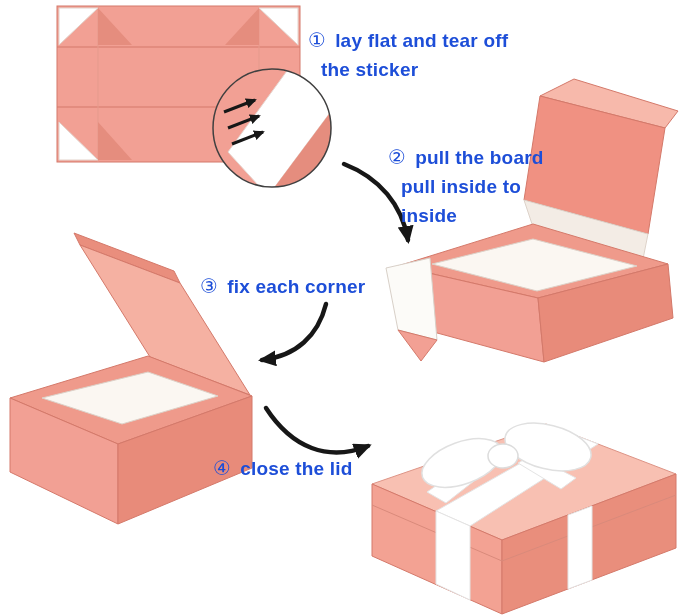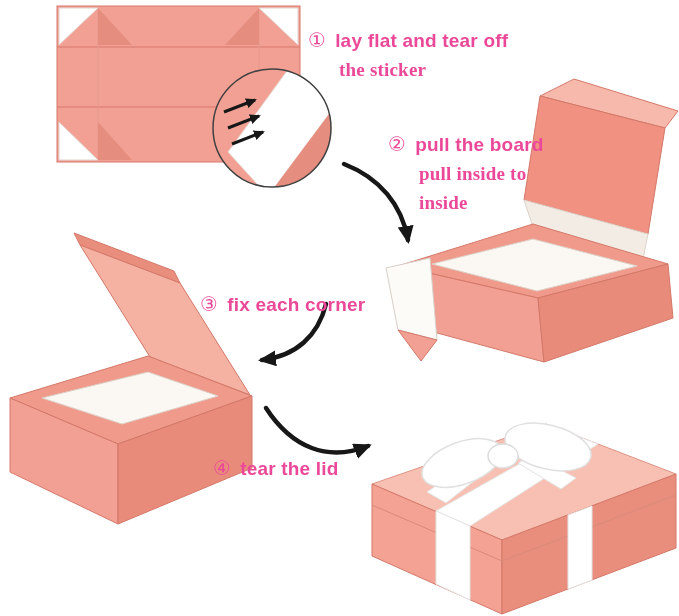--- a/index.html
+++ b/index.html
@@ -1,23 +1,23 @@
 <!DOCTYPE html>
 <html><head>
 <meta charset="utf-8">
 <style>
   html,body{margin:0;padding:0;background:#ffffff;}
   .canvas{
     position:relative;width:679px;height:616px;background:#ffffff;overflow:hidden;
     font-family:"Liberation Sans",sans-serif;
   }
   .gfx{position:absolute;left:0;top:0;z-index:1;}
-  .step{position:absolute;z-index:2;color:#ec4899;font-weight:600;font-size:19px;letter-spacing:.2px;}
+  .step{position:absolute;z-index:2;color:#1d4ed8;font-weight:600;font-size:19px;letter-spacing:.2px;}
   .step-line{white-space:nowrap;line-height:29px;}
-  .indent{margin-left:31px;font-family:Liberation Serif, serif;}
+  .indent{margin-left:13px;}
   .step-num{font-family:"DejaVu Sans",sans-serif;font-size:20px;font-weight:500;margin-right:9px;}
 </style>
 </head>
 <body>
 
 <div class="canvas">
 
   <svg class="gfx" width="679" height="616" viewBox="0 0 679 616">
     <defs>
       <marker id="ah" markerUnits="userSpaceOnUse" markerWidth="22" markerHeight="20" refX="14" refY="8" orient="auto">
@@ -103,33 +103,33 @@
     </g>
   </svg>
 
   <div class="step" style="left:308px;top:26px">
     <div class="step-line">
       <span class="step-num">①</span><span>lay flat and tear off</span>
     </div>
     <div class="step-line indent"><span>the sticker</span></div>
   </div>
 
-  <div class="step" style="left:388px;top:130px">
+  <div class="step" style="left:388px;top:143px">
     <div class="step-line">
       <span class="step-num">②</span><span>pull the board</span>
     </div>
     <div class="step-line indent"><span>pull inside to</span></div>
     <div class="step-line indent"><span>inside</span></div>
   </div>
 
-  <div class="step" style="left:200px;top:290px">
+  <div class="step" style="left:200px;top:272px">
     <div class="step-line">
       <span class="step-num">③</span><span>fix each corner</span>
     </div>
   </div>
 
   <div class="step" style="left:213px;top:454px">
     <div class="step-line">
-      <span class="step-num">④</span><span>tear the lid</span>
+      <span class="step-num">④</span><span>close the lid</span>
     </div>
   </div>
 
 </div>
 
 </body></html>

